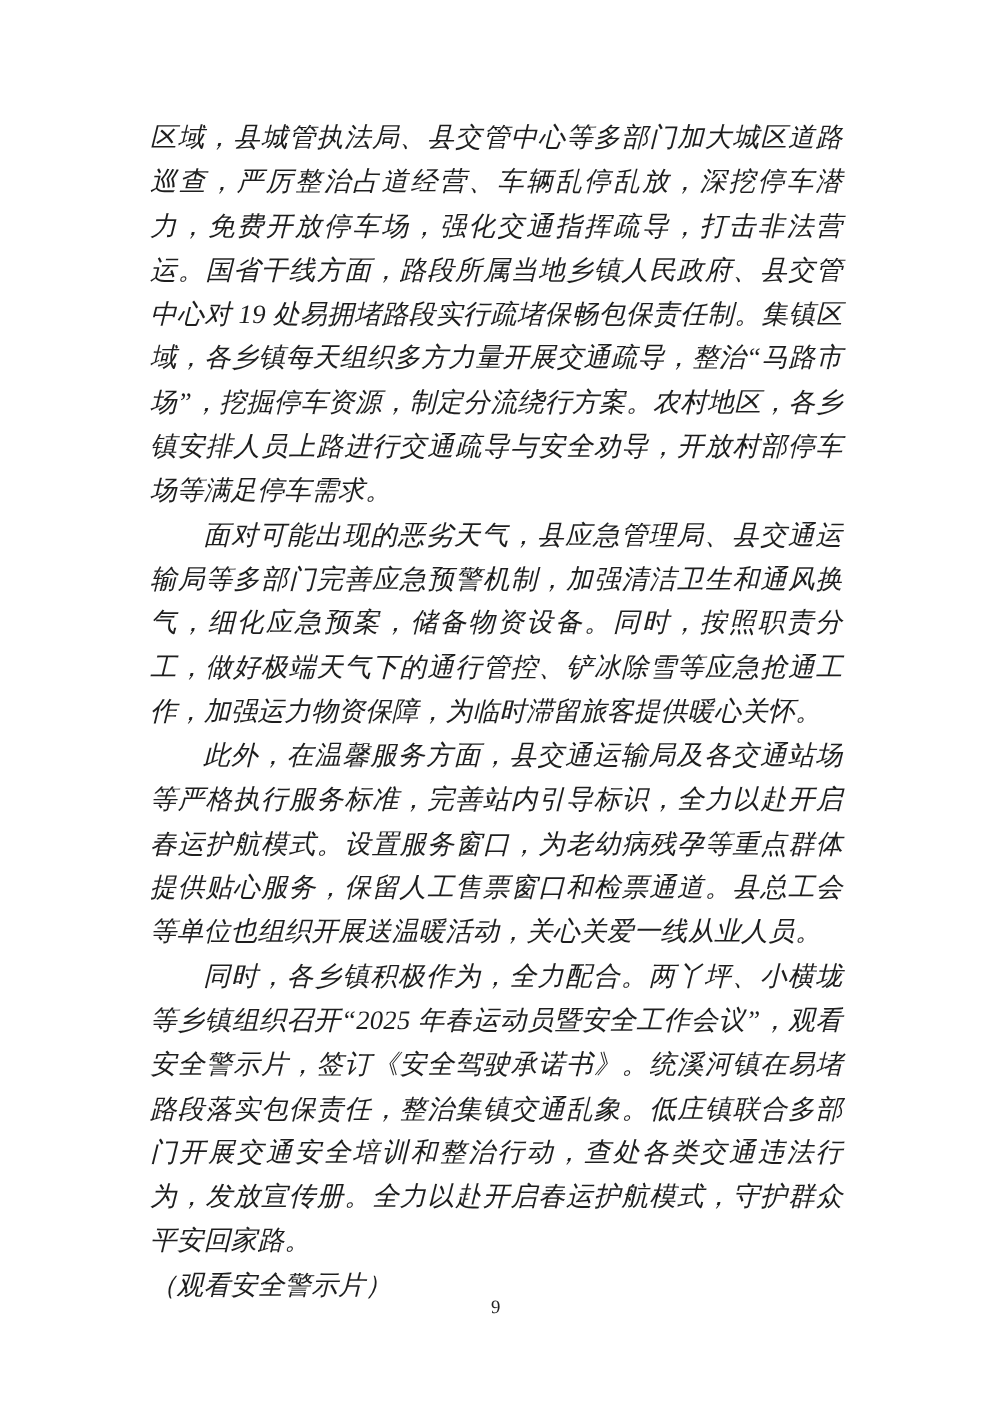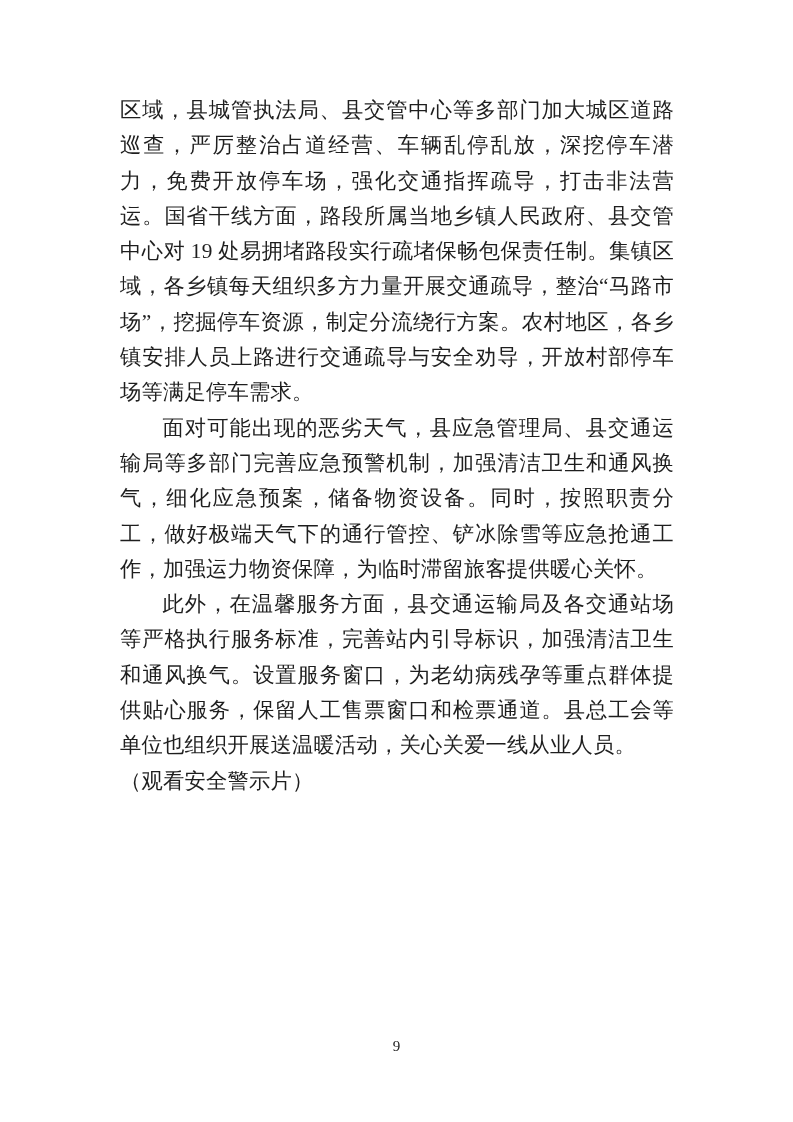--- a/index.html
+++ b/index.html
@@ -23,20 +23,21 @@
     width: 554px;
     font-size: 21.3px;
     line-height: 35.3px;
     text-align: justify;
     text-justify: inter-ideograph;
     letter-spacing: 0.2px;
   }
   .body-text p {
     margin: 0;
     padding: 0;
+    font-style: italic;
   }
   .body-text p.indent {
     text-indent: 2em;
   }
   .signature {
     font-weight: 500;
   }
   .page-number {
     position: absolute;
     top: 1038px;
@@ -47,17 +48,18 @@
     color: #222222;
   }
 </style>
 </head>
 <body>
 
 <div class="page">
   <div class="body-text">
     <p>区域，县城管执法局、县交管中心等多部门加大城区道路巡查，严厉整治占道经营、车辆乱停乱放，深挖停车潜力，免费开放停车场，强化交通指挥疏导，打击非法营运。国省干线方面，路段所属当地乡镇人民政府、县交管中心对 19 处易拥堵路段实行疏堵保畅包保责任制。集镇区域，各乡镇每天组织多方力量开展交通疏导，整治“马路市场”，挖掘停车资源，制定分流绕行方案。农村地区，各乡镇安排人员上路进行交通疏导与安全劝导，开放村部停车场等满足停车需求。</p>
     <p class="indent">面对可能出现的恶劣天气，县应急管理局、县交通运输局等多部门完善应急预警机制，加强清洁卫生和通风换气，细化应急预案，储备物资设备。同时，按照职责分工，做好极端天气下的通行管控、铲冰除雪等应急抢通工作，加强运力物资保障，为临时滞留旅客提供暖心关怀。</p>
-    <p class="indent">此外，在温馨服务方面，县交通运输局及各交通站场等严格执行服务标准，完善站内引导标识，加强清洁卫生和通风换气。设置服务窗口，为老幼病残孕等重点群体提供贴心服务，保留人工售票窗口和检票通道。县总工会等单位也组织开展送温暖活动，关心关爱一线从业人员。</p>
+    <p class="indent">此外，在温馨服务方面，县交通运输局及各交通站场等严格执行服务标准，完善站内引导标识，全力以赴开启春运护航模式。设置服务窗口，为老幼病残孕等重点群体提供贴心服务，保留人工售票窗口和检票通道。县总工会等单位也组织开展送温暖活动，关心关爱一线从业人员。</p>
+    <p class="indent">同时，各乡镇积极作为，全力配合。两丫坪、小横垅等乡镇组织召开“2025 年春运动员暨安全工作会议”，观看安全警示片，签订《安全驾驶承诺书》。统溪河镇在易堵路段落实包保责任，整治集镇交通乱象。低庄镇联合多部门开展交通安全培训和整治行动，查处各类交通违法行为，发放宣传册。全力以赴开启春运护航模式，守护群众平安回家路。</p>
     <p class="signature">（观看安全警示片）</p>
   </div>
   <div class="page-number">9</div>
 </div>
 
 </body></html>

